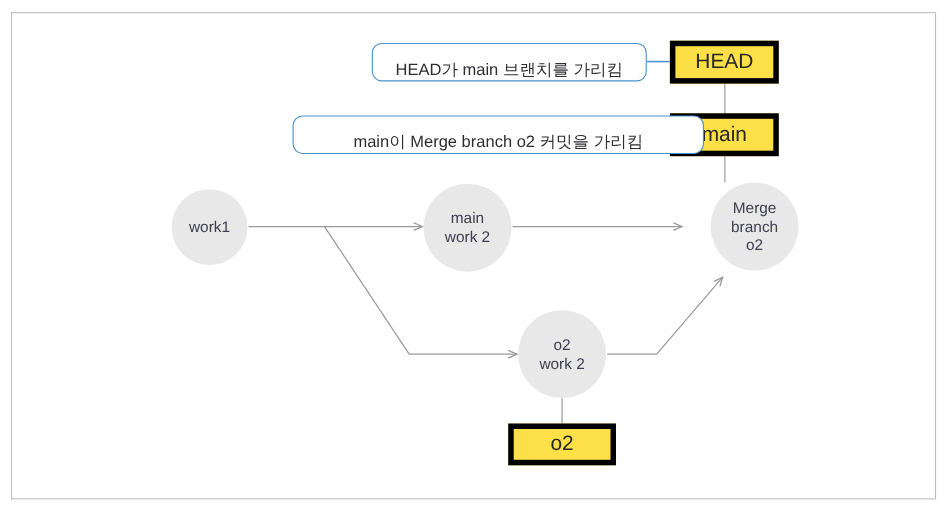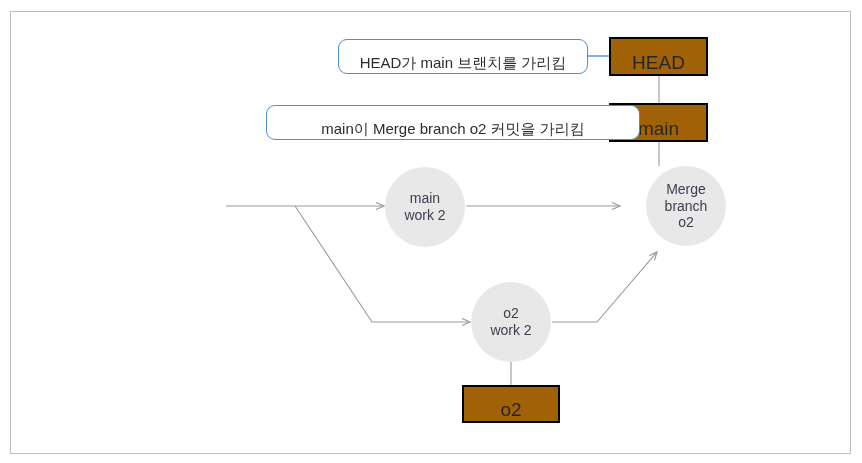--- a/index.html
+++ b/index.html
@@ -49,25 +49,25 @@
     line-height: 1.18;
     box-sizing: border-box;
   }
   .commit .clabel {
     white-space: pre-line;
     font-size: 14px;
   }
   
   .refbox {
     position: absolute;
-    background: #a16207;
-    border: 2px solid #000000;
+    background: #fde047;
+    border: 5px solid #000000;
     box-sizing: border-box;
     display: flex;
-    align-items: flex-end;
+    align-items: center;
     justify-content: center;
     color: #262626;
     font-size: 19px;
   }
   
   .callout {
     position: absolute;
     border: 1.4px solid #4a90cf;
     border-radius: 9px;
     background: #ffffff;
@@ -126,20 +126,23 @@
   </div>
 
   <div class="callout" style="left:338px; top:39px; width:250px; height:35px;">
     <span>HEAD가 main 브랜치를 가리킴</span>
   </div>
 
   <div class="callout" style="left:266px; top:105px; width:374px; height:35px;">
     <span>main이 Merge branch o2 커밋을 가리킴</span>
   </div>
 
+  <div class="commit" style="left:156px; top:172px; width:69px; height:69px;">
+    <span class="clabel">work1</span>
+  </div>
 
   <div class="commit" style="left:385px; top:167px; width:80px; height:80px;">
     <span class="clabel">main
 work 2</span>
   </div>
 
   <div class="commit" style="left:646px; top:166px; width:80px; height:80px;">
     <span class="clabel">Merge
 branch
 o2</span>

